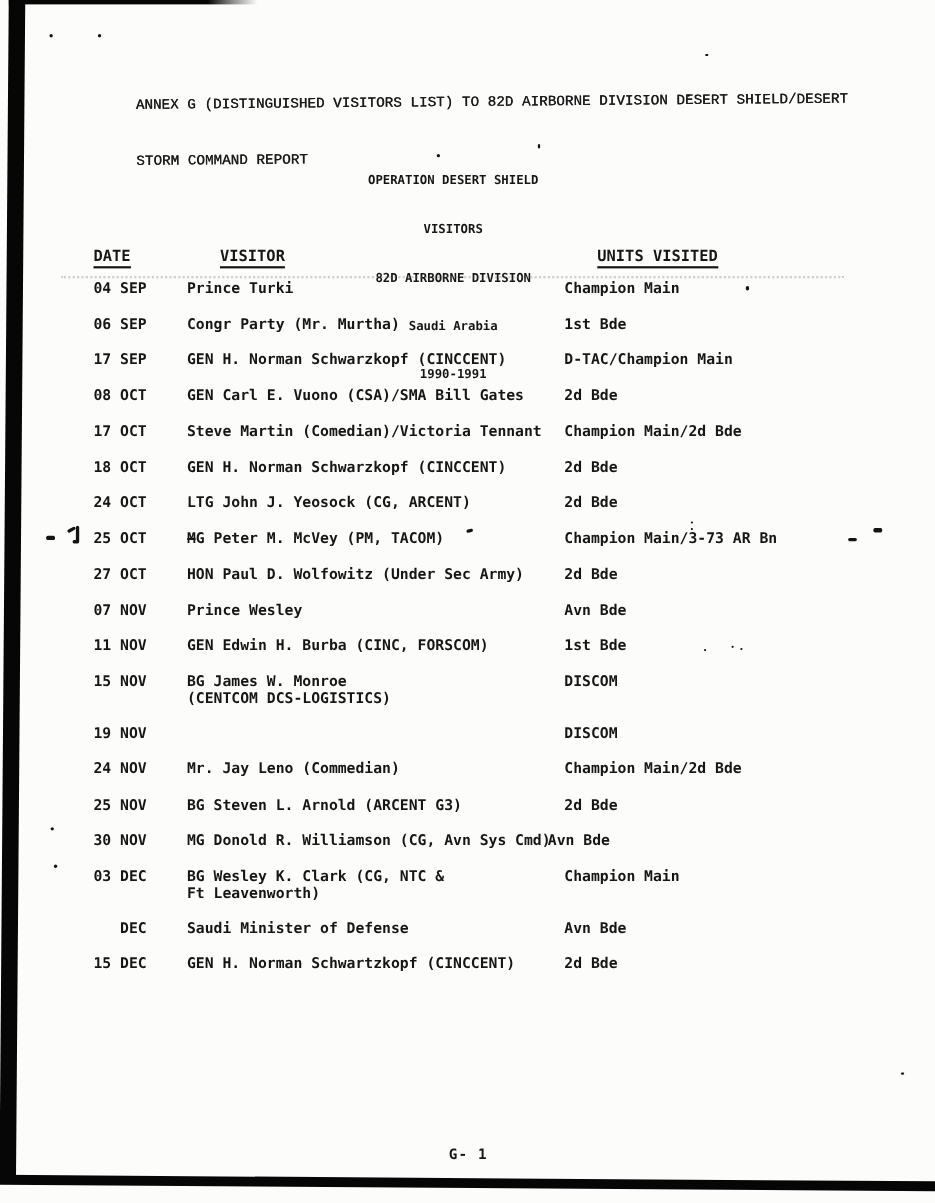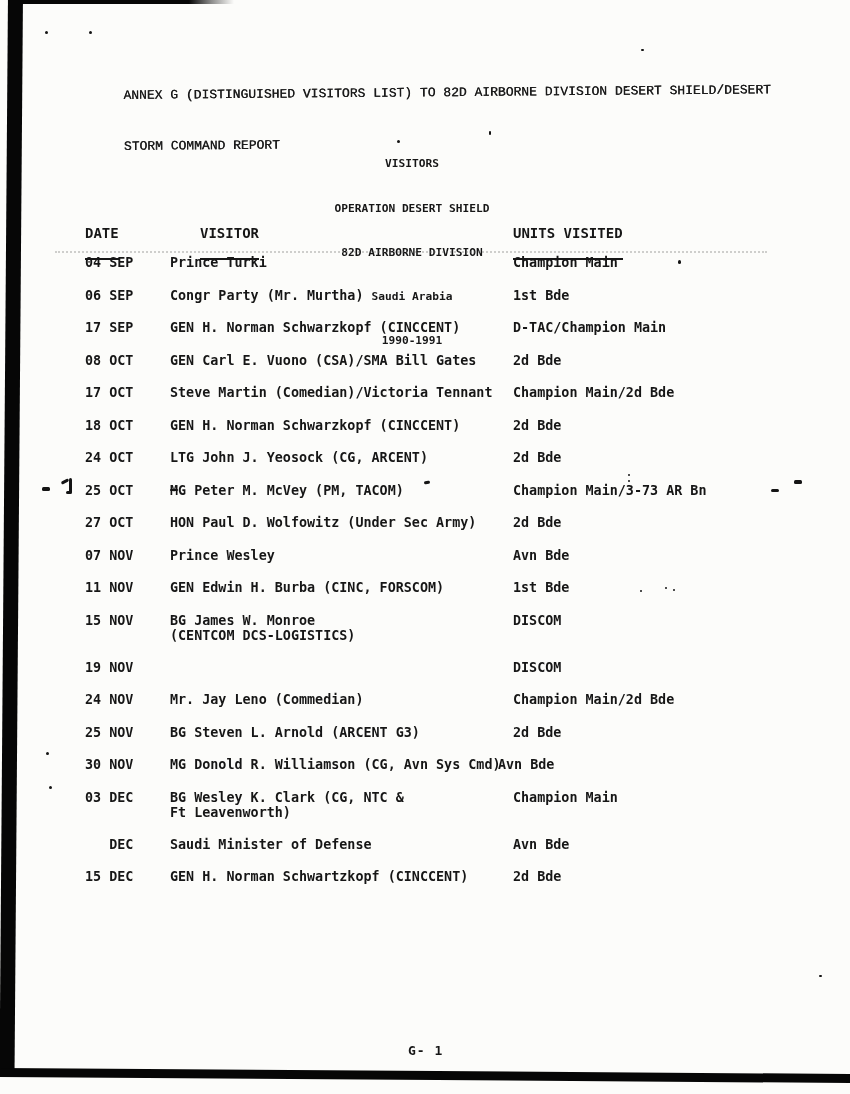--- a/index.html
+++ b/index.html
@@ -26,24 +26,24 @@
     font-family:"Liberation Mono",monospace;font-size:13px;line-height:17px;
     white-space:pre;letter-spacing:0px;color:#1b1b1b;
     text-shadow:0.35px 0 currentColor;
     transform:rotate(-0.5deg);transform-origin:left top;
   }
   .title-block{
     position:absolute;left:262px;top:128px;width:300px;text-align:center;
     font-size:11.2px;font-weight:700;line-height:14.7px;white-space:pre;
   }
   .thead{position:absolute;top:225px;left:0;width:100%;font-size:14px;font-weight:700;}
-  .thead .h{position:absolute;top:0;border-bottom:2px solid currentColor;padding-bottom:17px;white-space:pre;}
+  .thead .h{position:absolute;top:0;border-bottom:2px solid currentColor;padding-bottom:1px;white-space:pre;}
   .h-date{left:85px;}
   .h-visitor{left:200px;}
-  .h-units{left:513px;}
+  .h-units{left:543px;}
   .smear{
     position:absolute;top:251px;left:55px;width:712px;height:0;
     border-top:2px dotted rgba(110,110,110,.32);
   }
   .rows{position:absolute;top:255px;left:0;width:100%;font-size:13.4px;font-weight:700;}
   .trow{position:relative;height:32.5px;}
   .trow.tall{height:47px;}
   .cell{position:absolute;top:0;white-space:pre;line-height:15px;}
   .cell.date{left:85px;}
   .cell.visitor{left:170px;}
@@ -59,22 +59,22 @@
   <div class="edge-left"></div>
   <div class="edge-top"></div>
   <div class="edge-bottom"></div>
 
   <div class="annex">
     <div>ANNEX G (DISTINGUISHED VISITORS LIST) TO 82D AIRBORNE DIVISION DESERT SHIELD/DESERT</div>
     <div>STORM COMMAND REPORT</div>
   </div>
 
   <div class="title-block">
+    <div>OPERATION DESERT SHIELD</div>
     <div>VISITORS</div>
-    <div>OPERATION DESERT SHIELD</div>
     <div>82D AIRBORNE DIVISION</div>
     <div>Saudi Arabia</div>
     <div>1990-1991</div>
   </div>
 
   <div class="thead">
     <span class="h h-date">DATE</span>
     <span class="h h-visitor">VISITOR</span>
     <span class="h h-units">UNITS VISITED</span>
   </div>

